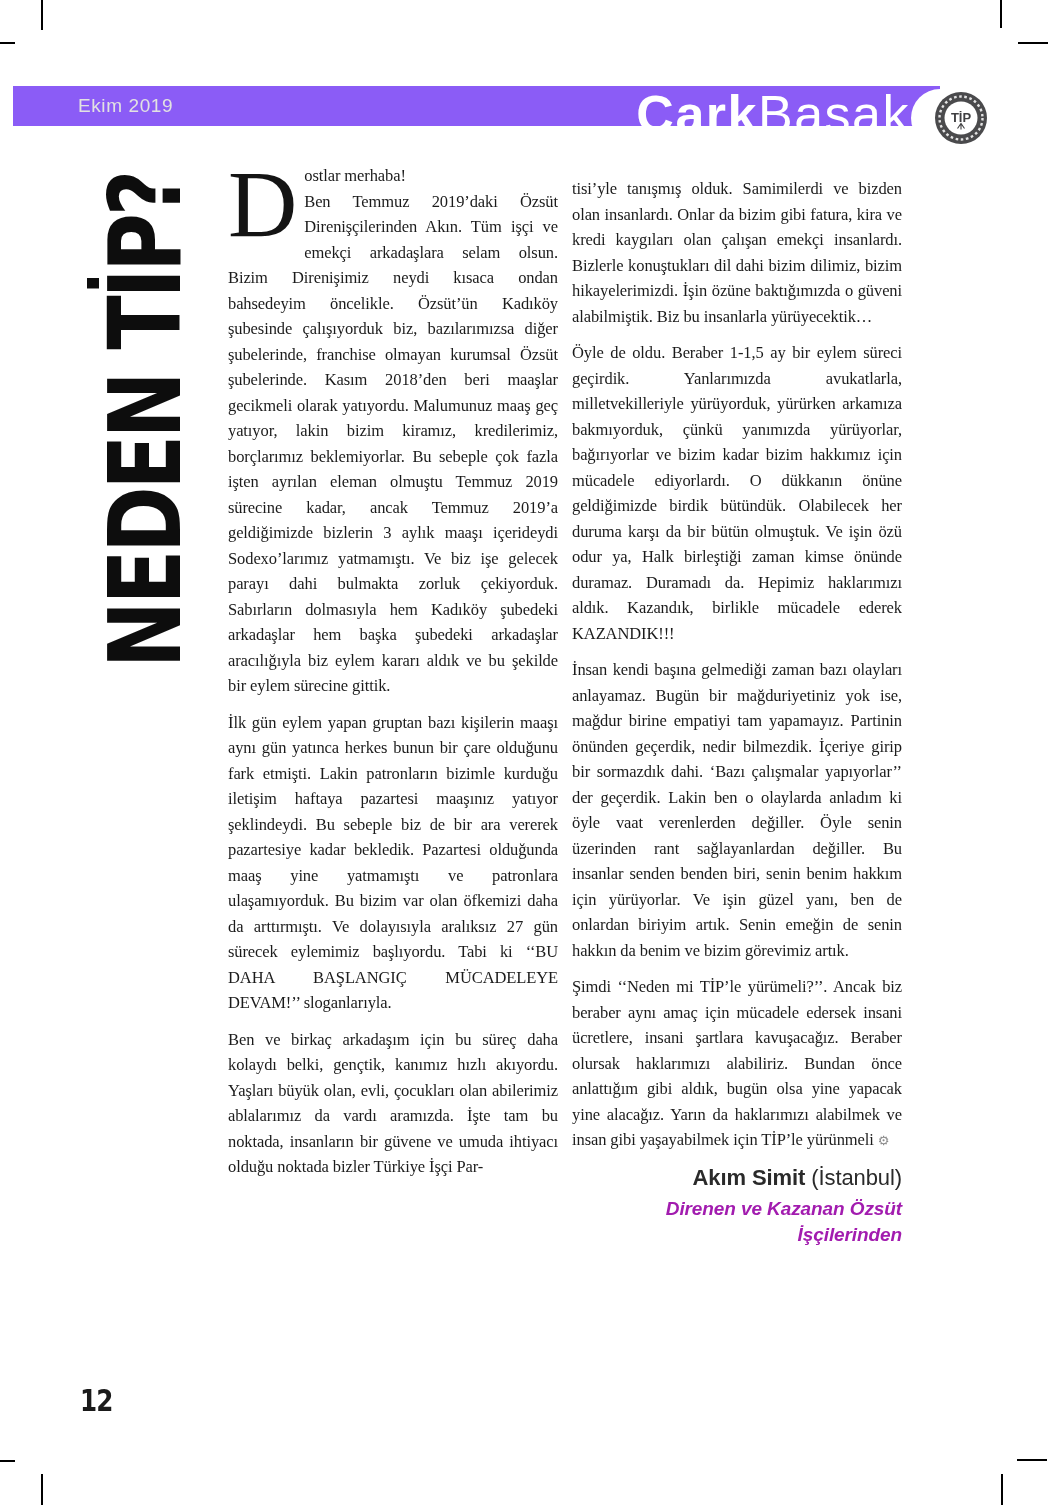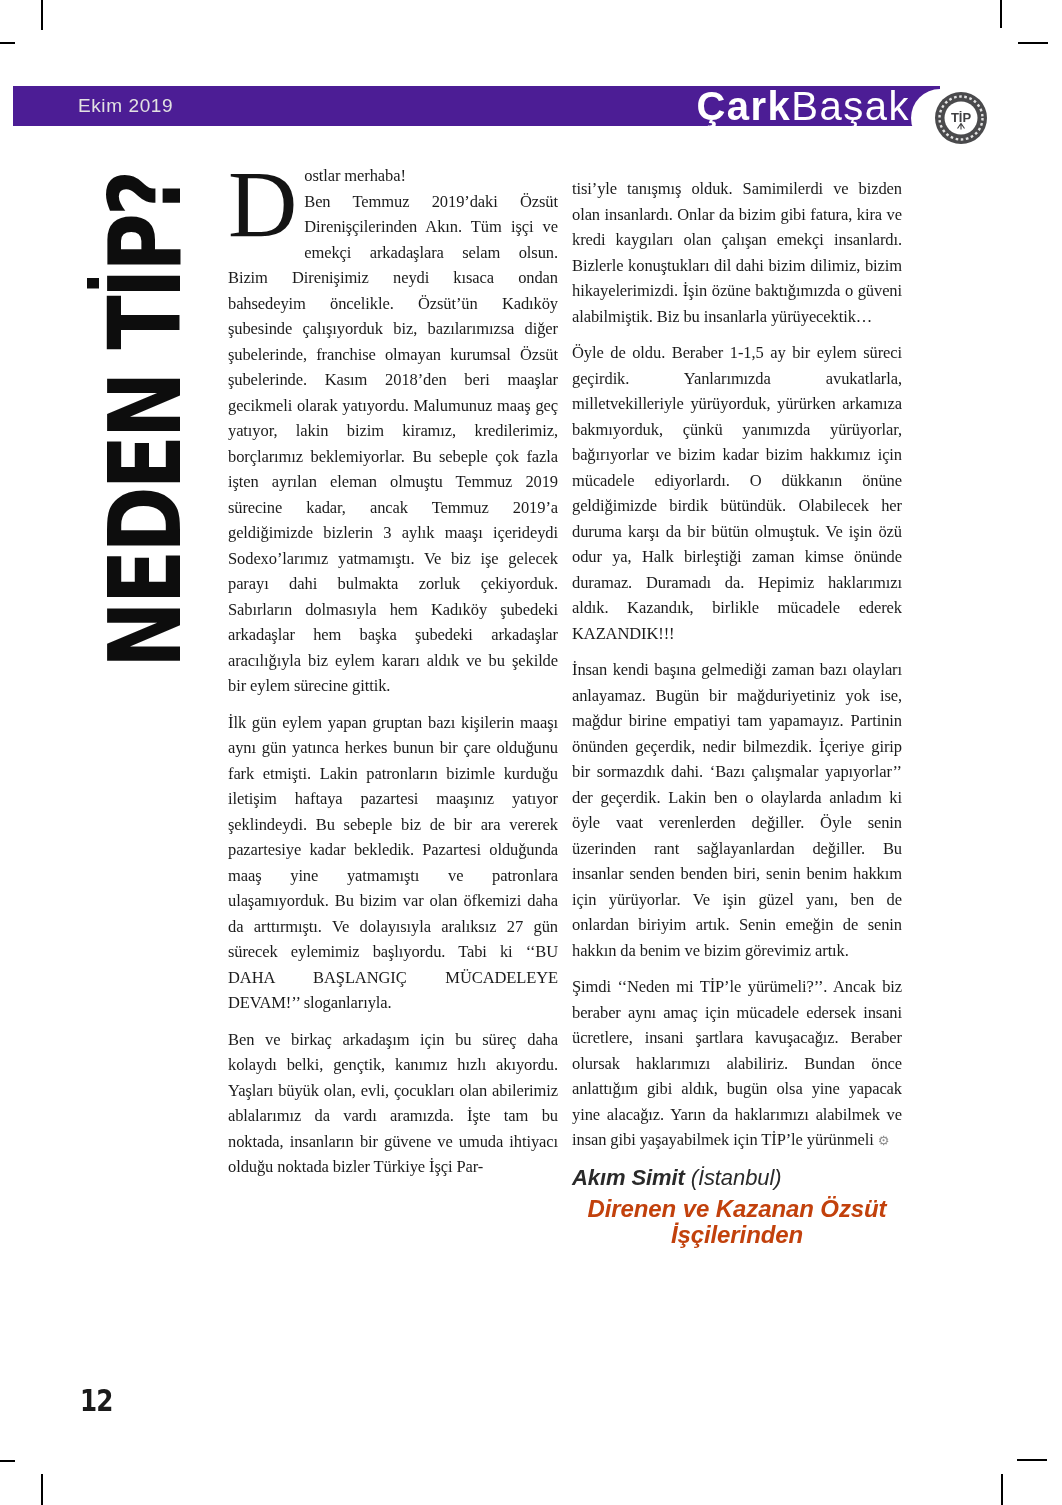--- a/index.html
+++ b/index.html
@@ -3,25 +3,25 @@
 <meta charset="utf-8">
 <style>
   html,body{margin:0;padding:0;background:#fff;}
   .page{position:relative;width:1062px;height:1505px;background:#ffffff;overflow:hidden;
         font-family:"Liberation Serif", serif;color:#1b1b1b;}
 
   
   .crop{position:absolute;background:#000;}
 
   
-  .topbar{position:absolute;left:13px;top:86px;width:927px;height:40px;background:#4c1d95;z-index:1;}
+  .topbar{position:absolute;left:13px;top:86px;width:927px;height:40px;background:#8b5cf6;z-index:1;}
   .issue-date{position:absolute;left:65px;top:9px;font-family:"Liberation Sans",sans-serif;
               font-size:19px;color:#e2e2e2;letter-spacing:.6px;}
   .brand{position:absolute;right:30px;top:-2px;font-family:"Liberation Sans",sans-serif;
-         font-size:40px;color:#ffffff;letter-spacing:1.5px;white-space:nowrap;}
+         font-size:52px;color:#ffffff;letter-spacing:1.5px;white-space:nowrap;}
   .brand-bold{font-weight:700;}
   .brand-light{font-weight:400;}
   .logo{position:absolute;left:910px;top:86px;z-index:2;}
 
   
   .vtitle{position:absolute;left:96px;top:601px;transform-origin:0 0;
           transform:rotate(-90deg) scaleX(0.80);white-space:nowrap;
           font-family:"DejaVu Sans",sans-serif;font-weight:900;font-size:100px;
           letter-spacing:-4px;color:#0d0d0d;line-height:100px;}
 
@@ -29,24 +29,24 @@
   .col{position:absolute;top:163px;width:330px;text-align:justify;
        font-size:16.5px;line-height:25.5px;letter-spacing:-0.1px;}
   .col1{left:228px;}
   .col2{left:572px;margin-top:13px;}
   .col p{margin:0 0 11px 0;}
   .dropcap{float:left;font-size:96px;line-height:74px;margin:5px 7px 0 0;color:#141414;}
 
   .endmark{font-family:"DejaVu Sans",sans-serif;font-size:13px;color:#8a8a8a;margin-left:4px;}
 
   .author{margin-top:10px;font-family:"Liberation Sans",sans-serif;font-size:22px;
-          color:#2a2a2a;text-align:left;font-style:italic;}
+          color:#2a2a2a;text-align:right;}
   .author-name{font-weight:700;}
-  .byline{margin-top:6px;font-family:"Liberation Sans",sans-serif;font-size:24px;
-          font-weight:700;font-style:italic;color:#c2410c;text-align:center;}
+  .byline{margin-top:6px;font-family:"Liberation Sans",sans-serif;font-size:19px;
+          font-weight:700;font-style:italic;color:#a21caf;text-align:right;}
 
   .pagenum{position:absolute;left:80px;top:1383px;font-family:"DejaVu Sans",sans-serif;
            font-weight:700;font-size:30px;letter-spacing:-1px;color:#1a1a1a;
            transform:scaleX(.82);transform-origin:0 0;}
 </style>
 </head>
 <body>
 
 <div class="page">
 

